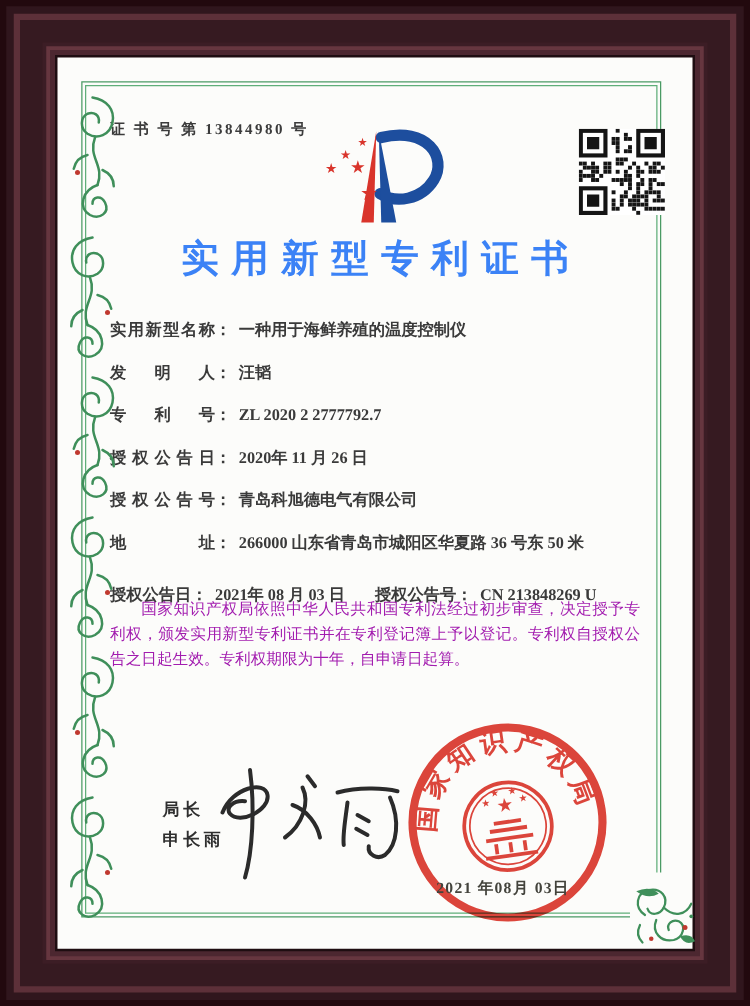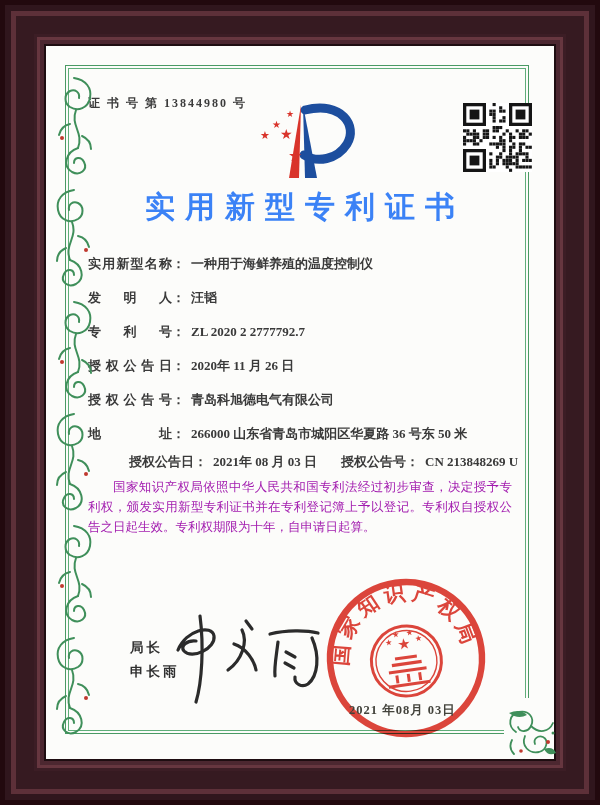--- a/index.html
+++ b/index.html
@@ -273,21 +273,21 @@
       </div>
       <div class="f-row" style="top:102px;" data-interactable="false">
         <span class="f-label" data-interactable="false">授权公告日</span><span class="f-colon" data-interactable="false">：</span><span data-interactable="false">2020年 11 月 26 日</span>
       </div>
       <div class="f-row" style="top:136px;" data-interactable="false">
         <span class="f-label" data-interactable="false">授权公告号</span><span class="f-colon" data-interactable="false">：</span><span data-interactable="false">青岛科旭德电气有限公司</span>
       </div>
       <div class="f-row" style="top:170px;" data-interactable="false">
         <span class="f-label" data-interactable="false">地址</span><span class="f-colon" data-interactable="false">：</span><span data-interactable="false">266000 山东省青岛市城阳区华夏路 36 号东 50 米</span>
       </div>
-      <div class="f-row" style="top:198px;margin-left:41px;" data-interactable="false">
+      <div class="f-row" style="top:212px;" data-interactable="false">
         <span data-interactable="false">授权公告日</span><span class="f-colon" data-interactable="false">：</span><span data-interactable="false">2021年 08 月 03 日</span>
         <span class="grant-pair2" data-interactable="false">
           <span data-interactable="false">授权公告号</span><span class="f-colon" data-interactable="false">：</span><span data-interactable="false">CN 213848269 U</span>
         </span>
       </div>
     </div>
 
     <div class="paras" data-interactable="false">
       <p data-interactable="false">国家知识产权局依照中华人民共和国专利法经过初步审查，决定授予专利权，颁发实用新型专利证书并在专利登记簿上予以登记。专利权自授权公告之日起生效。专利权期限为十年，自申请日起算。</p>
     </div>

